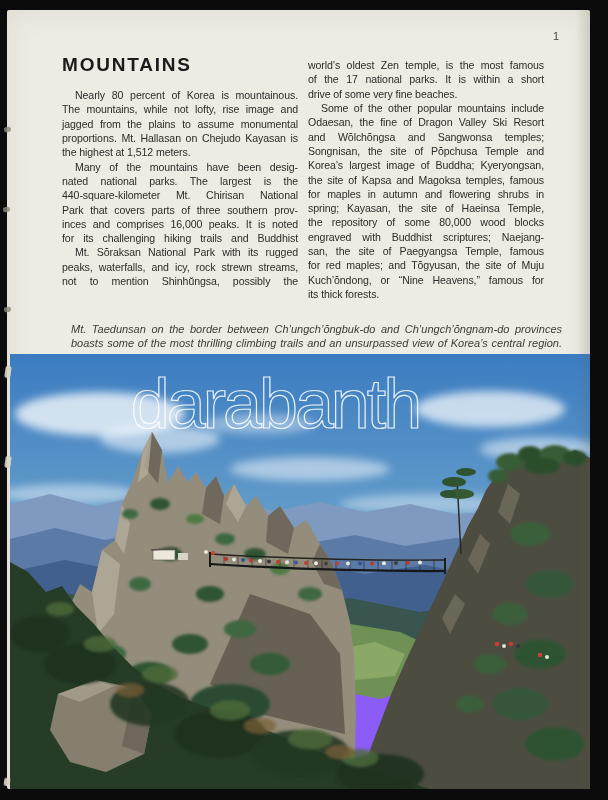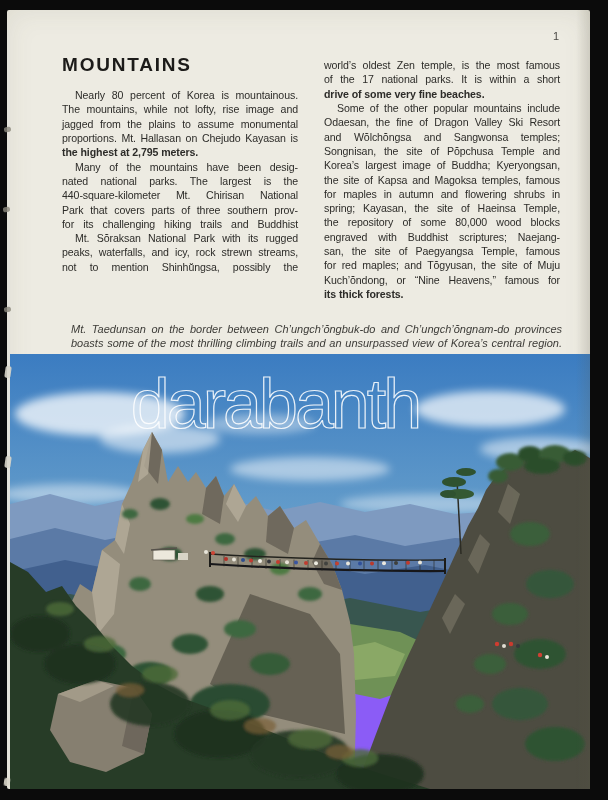--- a/index.html
+++ b/index.html
@@ -27,23 +27,23 @@
   .section-title {
     position:absolute; left:55px; top:44px; margin:0;
     font-size:19px; font-weight:bold; letter-spacing:1.8px; color:#1c1b19;
   }
   .textcol {
     position:absolute; width:236px;
     font-size:10.6px; line-height:14.32px; letter-spacing:-0.1px;
     color:var(--ink,#2d2c29);
   }
   .col-left  { left:55px;  top:78px;  }
-  .col-right { left:317px; top:48px;  }
+  .col-right { left:301px; top:48px;  }
   .tline { text-align:justify; text-align-last:justify; white-space:nowrap; }
-  .tline-left { text-align-last:left;font-weight:bold; }
+  .tline-left { text-align-last:left; }
   .tline-indent { text-indent:13px; }
   .photo-caption {
     position:absolute; left:64px; top:312px; width:491px;
     font-size:11px; font-style:italic; line-height:14px; letter-spacing:0;
     color:var(--caption_ink,#3c3b37);
   }
   .photo {
     position:absolute; left:3px; top:344px; width:580px; height:435px;
     overflow:hidden; background:#8b5cf6;
   }
@@ -71,27 +71,28 @@
     <div class="page-number">1</div>
 
     <h1 class="section-title">MOUNTAINS</h1>
 
     <div class="textcol col-left">
       <div>
           <div class="tline tline-indent">Nearly 80 percent of Korea is mountainous.</div>
           <div class="tline">The mountains, while not lofty, rise image and</div>
           <div class="tline">jagged from the plains to assume monumental</div>
           <div class="tline">proportions. Mt. Hallasan on Chejudo Kayasan is</div>
-          <div class="tline tline-left">the highest at 2,795 meters.</div>
+          <div class="tline tline-left">the highest at 1,512 meters.</div>
         </div>
       <div>
           <div class="tline tline-indent">Many of the mountains have been desig-</div>
           <div class="tline">nated national parks. The largest is the</div>
           <div class="tline">440-square-kilometer Mt. Chirisan National</div>
           <div class="tline">Park that covers parts of three southern prov-</div>
+          <div class="tline">inces and comprises 16,000 peaks. It is noted</div>
           <div class="tline">for its challenging hiking trails and Buddhist</div>
         </div>
       <div>
           <div class="tline tline-indent">Mt. Sŏraksan National Park with its rugged</div>
           <div class="tline">peaks, waterfalls, and icy, rock strewn streams,</div>
           <div class="tline">not to mention Shinhŭngsa, possibly the</div>
         </div>
     </div>
 
     <div class="textcol col-right">

